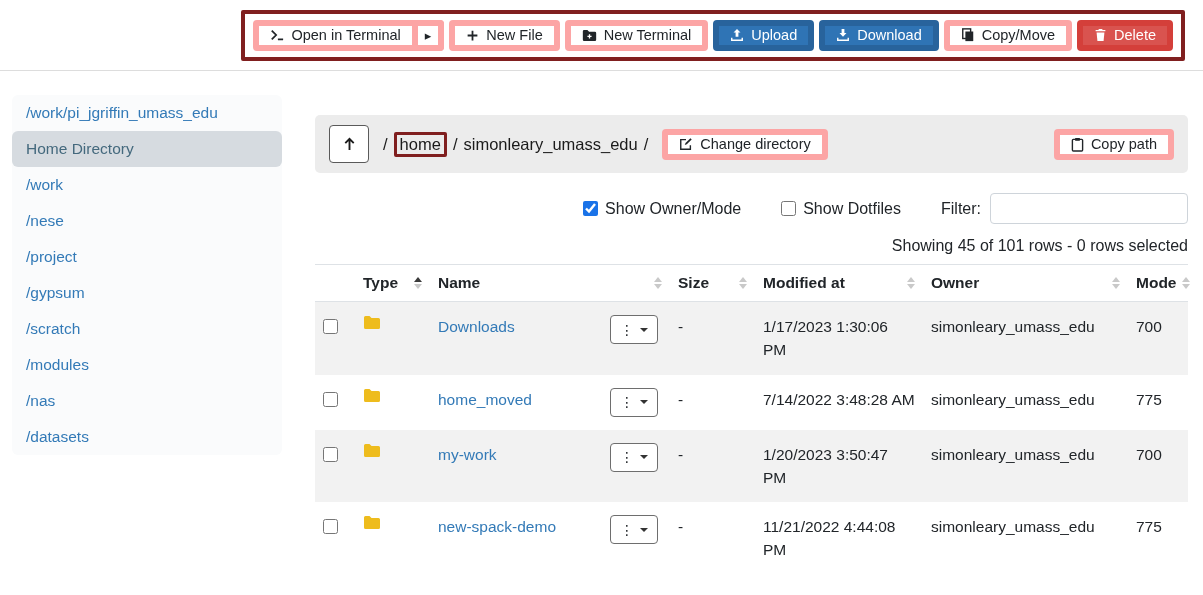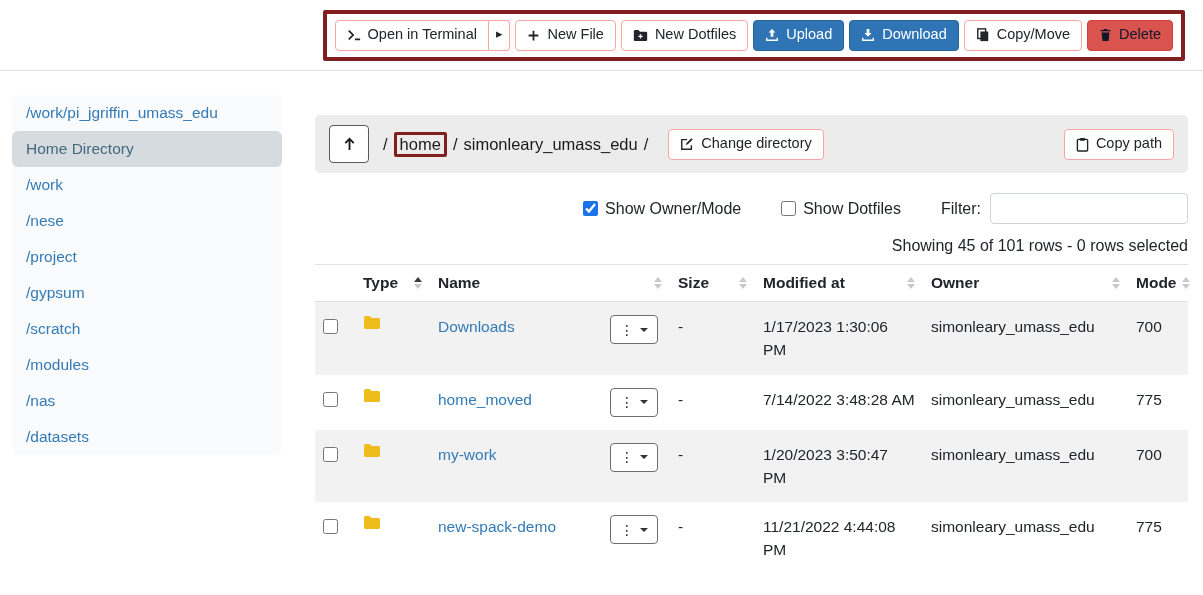--- a/index.html
+++ b/index.html
@@ -13,26 +13,26 @@
   body{
     width:1203px;height:595px;overflow:hidden;background:#fff;
     font-family:"Liberation Sans","DejaVu Sans",sans-serif;
     font-size:16px;color:#212529;
   }
   
   header{height:71px;display:flex;align-items:center;justify-content:flex-end;
     padding-right:18px;border-bottom:1px solid #ddd}
   .toolbar-annotation{border:4px solid var(--annotation);padding:6px 8px;border-radius:2px;background:#fff}
   .btn-toolbar{display:flex;align-items:center;gap:5px}
-  .btn{display:inline-flex;gap:7px;height:31px;
-    padding:5px 11px;border:1px solid #fca5a5;border-radius:4px;background:#fff;
+  .btn{display:inline-flex;align-items:center;gap:7px;height:31px;
+    padding:5px 11px;border:6px solid #fca5a5;border-radius:4px;background:#fff;
     color:#212529;font-family:inherit;font-size:14.5px;cursor:pointer;white-space:nowrap}
   .btn .icon{display:inline-flex;align-items:center}
   .btn.primary{background:var(--primary);border-color:var(--primary-border);color:#fff}
-  .btn.danger{background:var(--danger);border-color:var(--danger-border);color:#0f172a}
+  .btn.danger{background:var(--danger);border-color:var(--danger-border);color:#ffffff}
   .btn-group{display:inline-flex}
   .btn-group .btn:first-child{border-top-right-radius:0;border-bottom-right-radius:0}
   .btn-group .btn.split-caret{border-top-left-radius:0;border-bottom-left-radius:0;
     border-left:none;padding:5px 7px;font-size:13px}
   
   .content{display:flex;gap:33px;padding:24px 15px 0 12px;align-items:flex-start}
   
   .sidebar{width:270px;flex:none;background:#fafbfc;border-radius:6px}
   .sidebar-item{display:block;padding:9px 14px;font-size:15.5px;color:var(--link);
     text-decoration:none;border-radius:6px;cursor:pointer}
@@ -40,21 +40,21 @@
   
   main{flex:1;min-width:0;padding-top:20px}
   .pathbar{background:var(--pathbar-bg);border-radius:5px;padding:10px 14px;
     display:flex;align-items:center;gap:14px}
   .up-btn{width:40px;height:38px;display:inline-flex;align-items:center;justify-content:center;
     background:#fff;border:1px solid #5a5a5a;border-radius:4px;cursor:pointer}
   .path-text{font-size:16.5px;color:#1b1b1b;display:flex;align-items:center;gap:6px}
   .home-annotation{border:3px solid var(--annotation);border-radius:2px;padding:0 3px}
   .pathbar .btn{background:#fff}
   .copy-path{margin-left:auto}
-  .change-dir{margin-left:6px}
+  .change-dir{}
   
   .filter-row{margin-top:20px;display:flex;justify-content:flex-end;align-items:center;gap:40px}
   .check-label{display:inline-flex;align-items:center;gap:7px;font-size:16px;cursor:pointer}
   .check-label input{width:15px;height:15px;accent-color:var(--checkbox-accent)}
   .filter-group{display:inline-flex;align-items:center;gap:9px}
   .filter-group input{width:198px;height:31px;border:1px solid #ced4da;border-radius:4px;
     padding:4px 8px;font-family:inherit;font-size:15px}
   
   .status-row{margin-top:13px;text-align:right;font-size:16px}
   
@@ -109,21 +109,21 @@
         </span>
         <span>New File</span>
       </button>
       <button class="btn">
         <span class="icon">
           <svg width="15" height="13" viewBox="0 0 18 15">
               <path d="M1 2.5A1.5 1.5 0 0 1 2.5 1h4l2 2h7A1.5 1.5 0 0 1 17 4.5v8A1.5 1.5 0 0 1 15.5 14h-13A1.5 1.5 0 0 1 1 12.5z" fill="currentColor"></path>
               <path d="M9 6v5M6.5 8.5h5" stroke="#fff" stroke-width="1.6"></path>
             </svg>
         </span>
-        <span>New Dotfiles</span>
+        <span>New Terminal</span>
       </button>
       <button class="btn primary">
         <span class="icon">
           <svg width="14" height="14" viewBox="0 0 16 16">
               <path d="M8 1l4 4.2H9.6V10H6.4V5.2H4z" fill="currentColor"></path>
               <path d="M2 11v3h12v-3" stroke="currentColor" stroke-width="1.6" fill="none"></path>
             </svg>
         </span>
         <span>Upload</span>
       </button>

